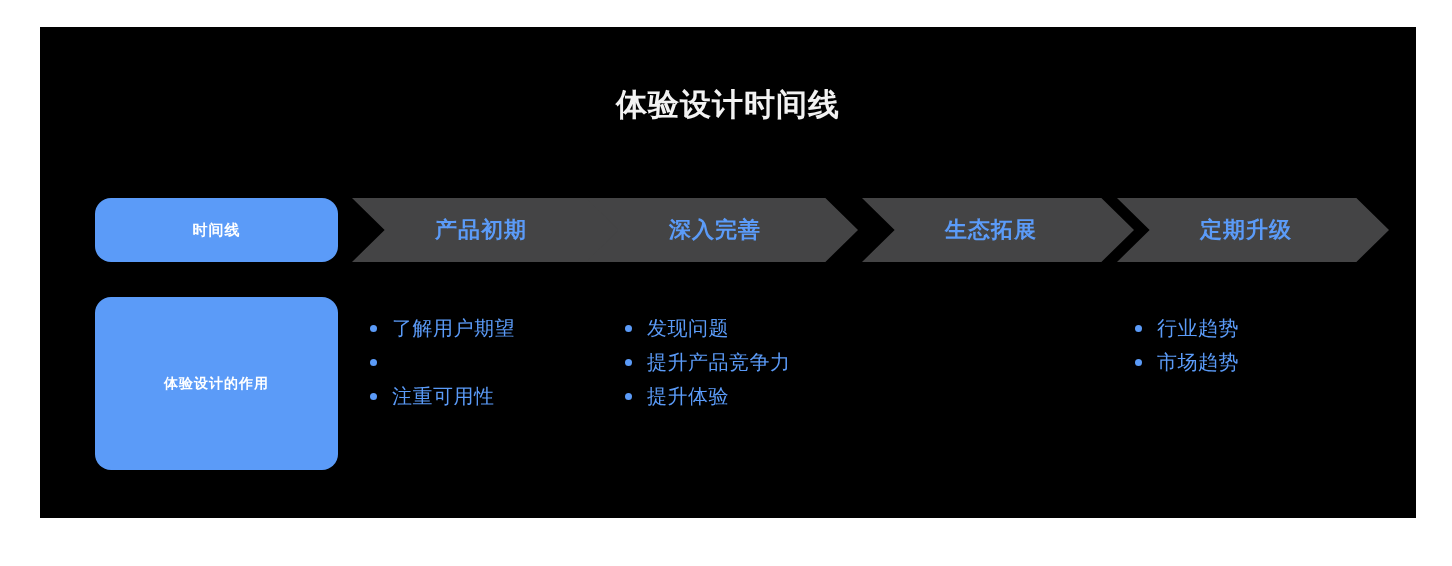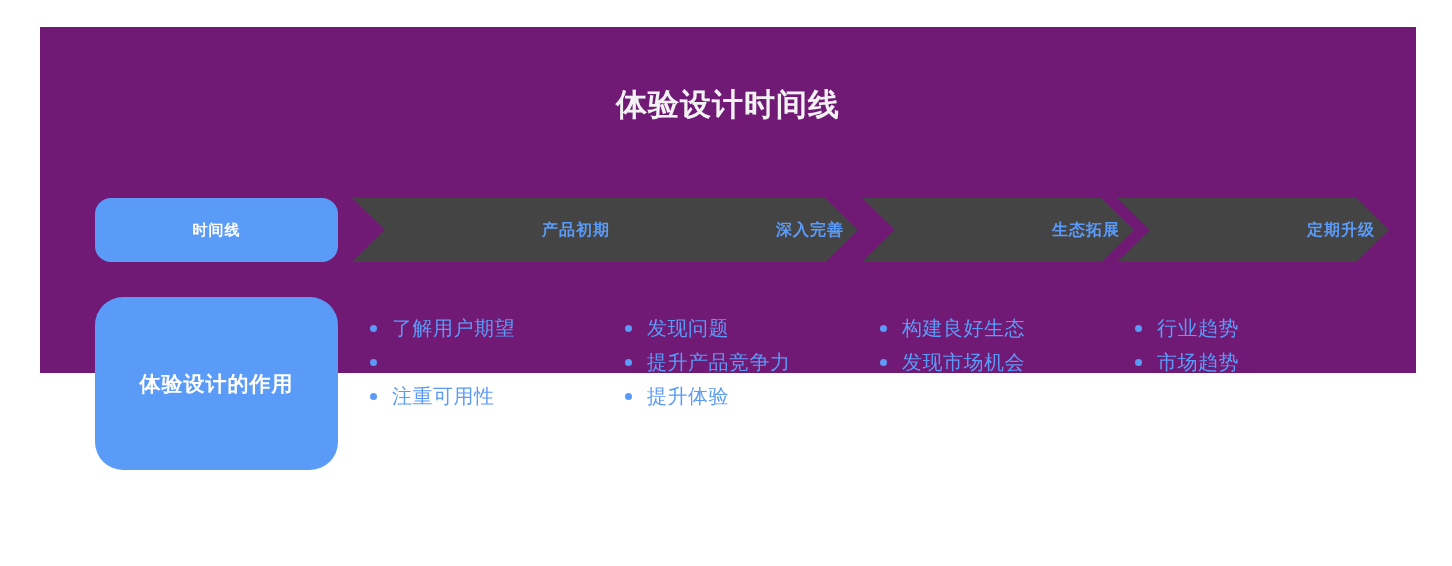--- a/index.html
+++ b/index.html
@@ -21,22 +21,22 @@
     height: 566px;
     background: #ffffff;
   }
 
   
   .card {
     position: absolute;
     left: 40px;
     top: 27px;
     width: 1376px;
-    height: 346px;
-    background: #701a75;
+    height: 491px;
+    background: #000000;
   }
 
   
   .title {
     position: absolute;
     left: 0;
     top: 58px;
     width: 1376px;
     text-align: center;
     color: #f2f2f2;
@@ -74,26 +74,26 @@
     box-sizing: border-box;
   }
 
   .chev {
     position: absolute;
     top: 0;
     height: 64px;
     width: 272px;
     background: #444445;
     color: #5b9bf8;
-    font-size: 16px;
+    font-size: 22px;
     font-weight: bold;
     letter-spacing: 1px;
     display: flex;
     align-items: center;
-    justify-content: flex-end;
+    justify-content: center;
     -webkit-clip-path: polygon(0 0, 88% 0, 100% 50%, 88% 100%, 0 100%, 12% 50%);
     clip-path: polygon(0 0, 88% 0, 100% 50%, 88% 100%, 0 100%, 12% 50%);
     box-sizing: border-box;
     padding-right: 14px;
     font-family: Liberation Serif, serif;
   }
   .chev span { display: inline-block; }
 
   .chev-1 { left: 312px; }
   .chev-2 { left: 546px; }
@@ -109,23 +109,23 @@
     height: 173px;
   }
 
   .role-label {
     position: absolute;
     left: 55px;
     top: 0;
     width: 243px;
     height: 173px;
     background: #5b9bf8;
-    border-radius: 28px;
+    border-radius: 16px;
     color: #ffffff;
-    font-size: 21px;
+    font-size: 14px;
     font-weight: bold;
     letter-spacing: 1px;
     display: flex;
     align-items: center;
     justify-content: center;
     box-sizing: border-box;
   }
 
   .bullet-col {
     position: absolute;
@@ -214,30 +214,20 @@
         <div class="bullet-item">
           <span class="dot"></span>
           <span class="txt">提升产品竞争力</span>
         </div>
         <div class="bullet-item">
           <span class="dot"></span>
           <span class="txt">提升体验</span>
         </div>
       </div>
 
-      <div class="bullet-col col-3">
-        <div class="bullet-item">
-          <span class="dot"></span>
-          <span class="txt">构建良好生态</span>
-        </div>
-        <div class="bullet-item">
-          <span class="dot"></span>
-          <span class="txt">发现市场机会</span>
-        </div>
-      </div>
 
       <div class="bullet-col col-4">
         <div class="bullet-item">
           <span class="dot"></span>
           <span class="txt">行业趋势</span>
         </div>
         <div class="bullet-item">
           <span class="dot"></span>
           <span class="txt">市场趋势</span>
         </div>

